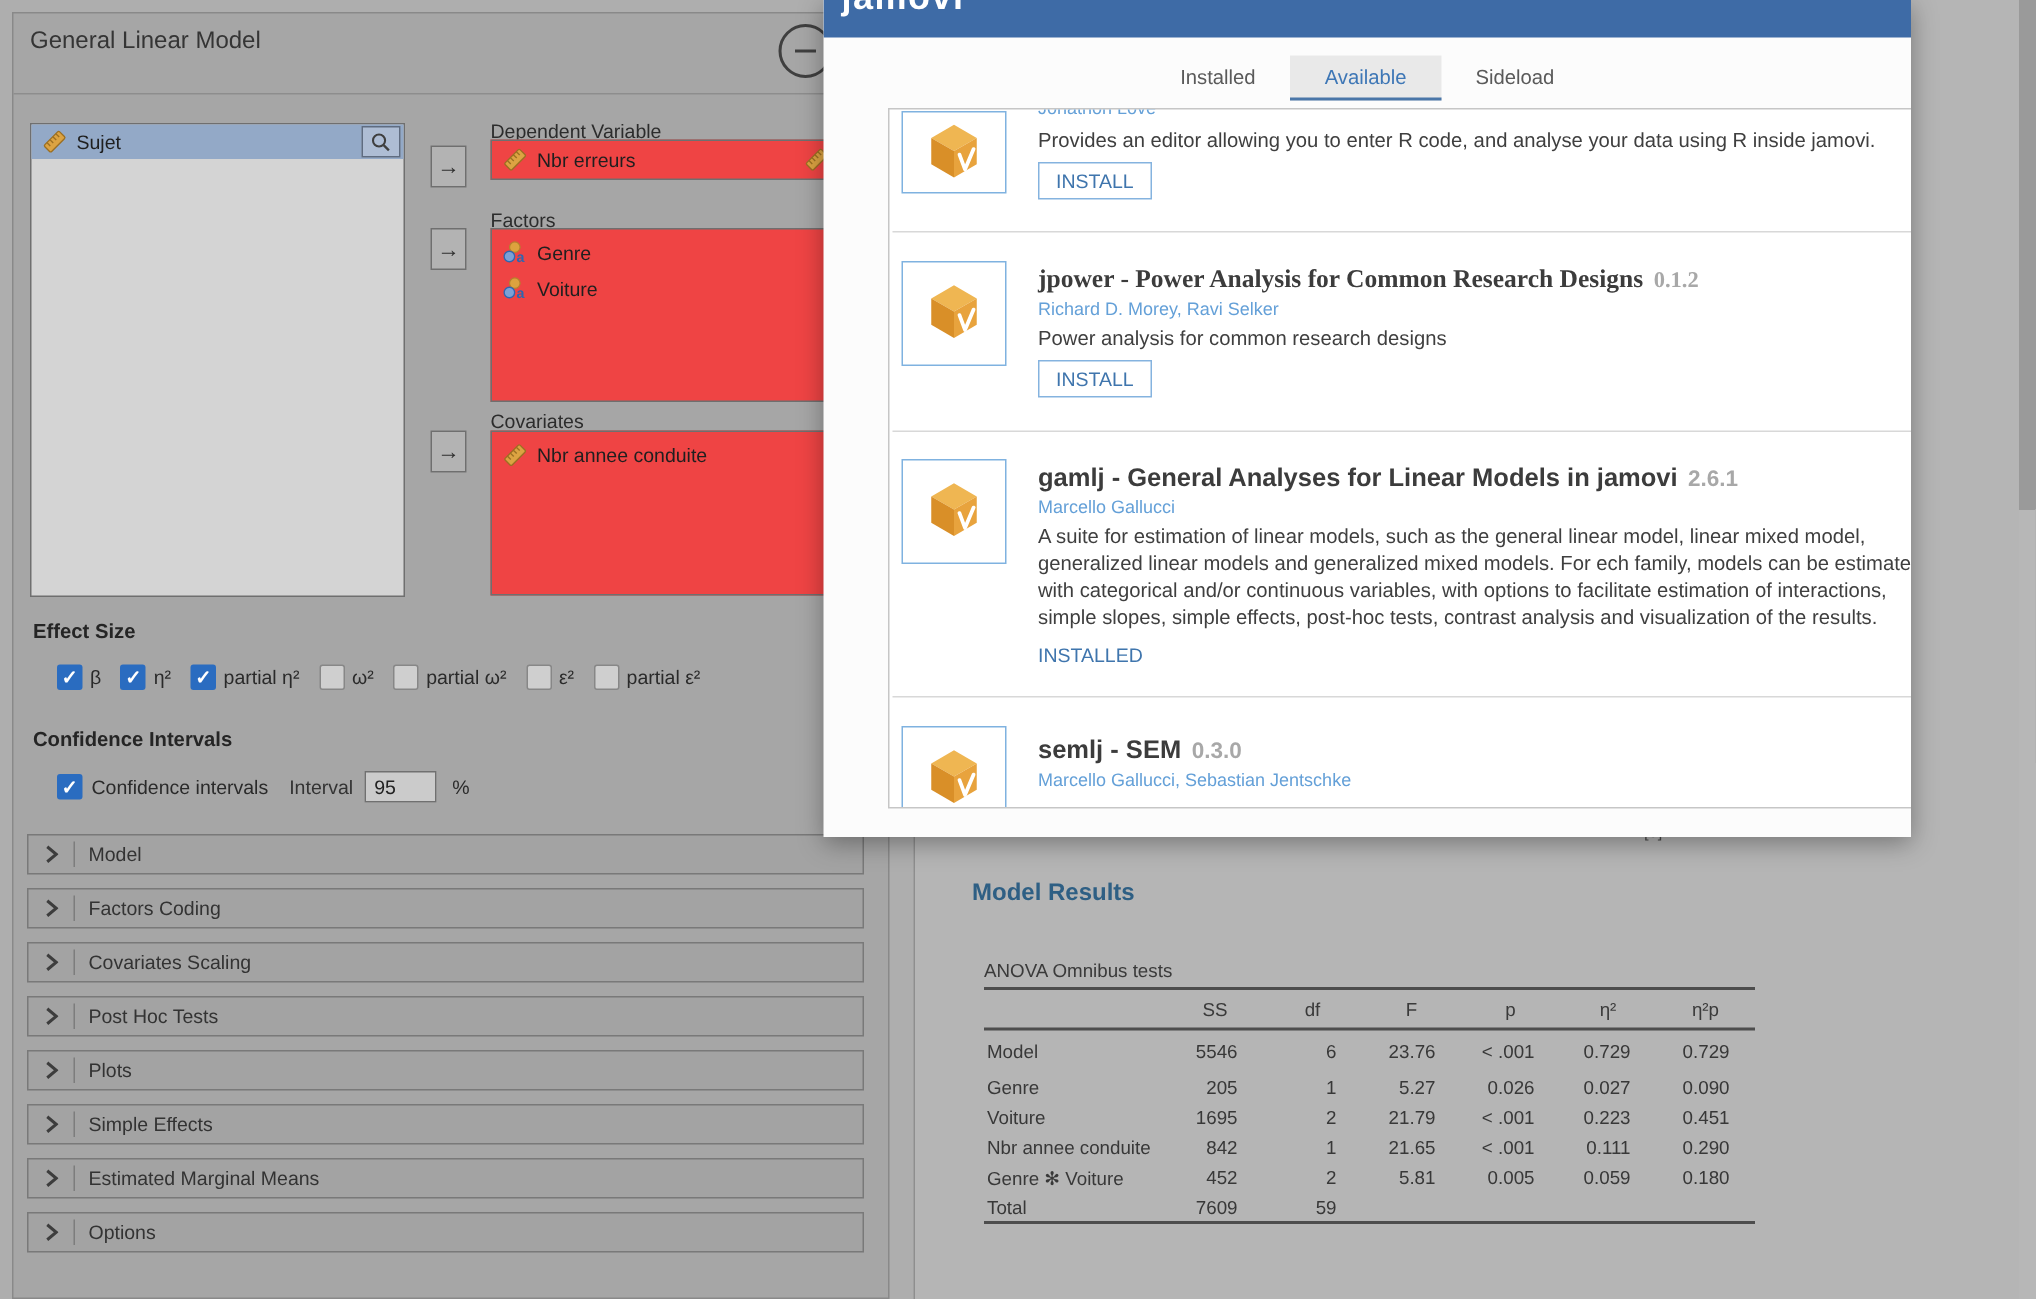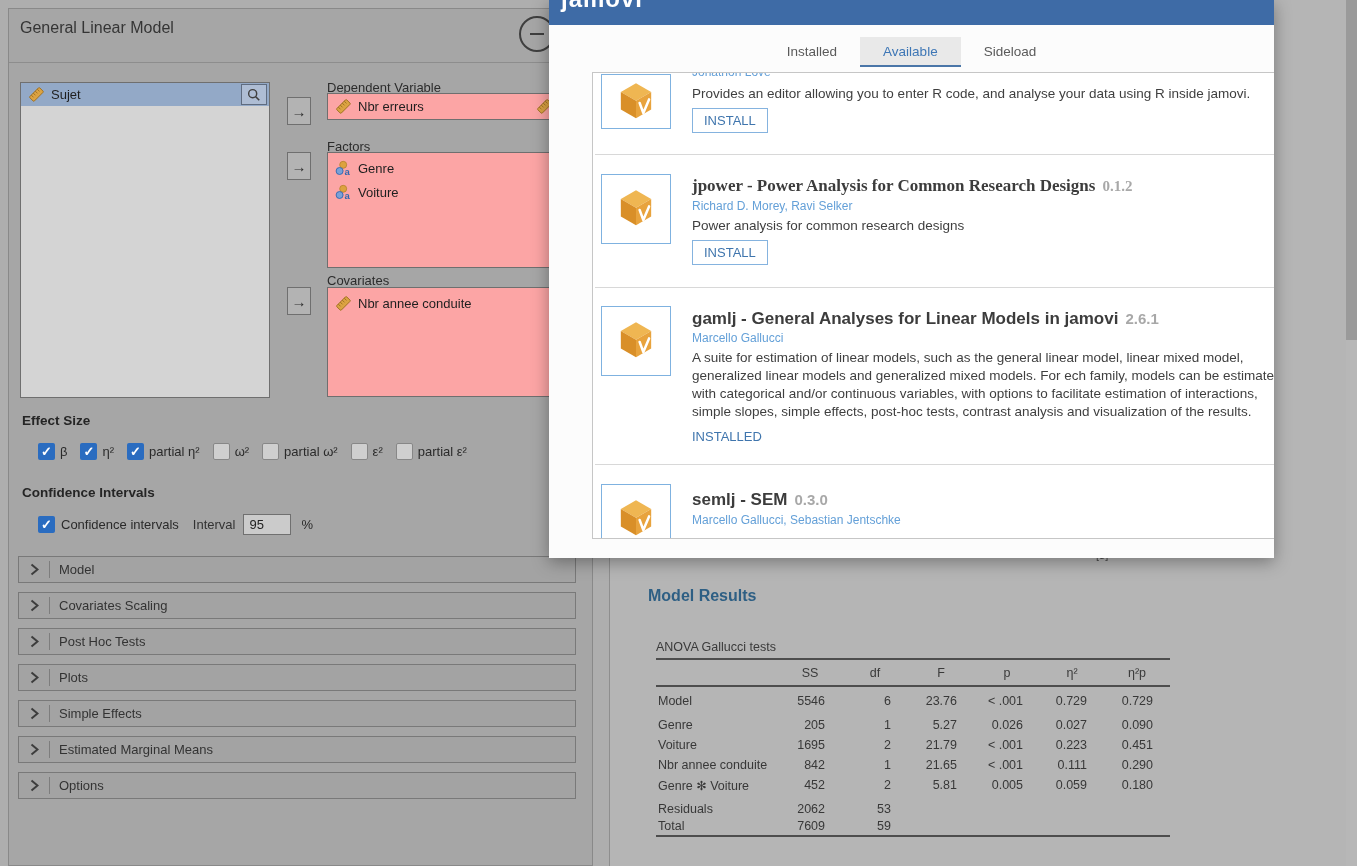--- a/index.html
+++ b/index.html
@@ -26,21 +26,21 @@
   .var-row { display:flex; align-items:center; height:23px; padding-left:7px; gap:6px;
     font-size:13px; color:#1f1f1f; position:relative; }
   .var-row.selected { background:#93a9c7; }
   .search-btn { position:absolute; right:2px; top:1px; width:26px; height:21px;
     background:#aebdd4; border:1px solid #5f6c80; display:flex; align-items:center; justify-content:center; }
 
   .xfer-btn { left:287px; width:24px; height:28px; background:#b3b3b3; border:1px solid #6f6f6f;
     display:flex; align-items:center; justify-content:center; font-size:15px; color:#2e2e2e; }
 
   .field-label { left:327px; font-size:13px; color:#2c2c2c; }
-  .field-box { left:327px; width:256px; background:#fca5a5; border:1px solid #6f6f6f; }
+  .field-box { left:327px; width:256px; background:#ef4444; border:1px solid #6f6f6f; }
   .field-box .var-row { height:24px; }
 
   .bold-label { font-size:13.5px; font-weight:bold; color:#252525; }
 
   .es-row { left:38px; top:443px; display:flex; align-items:center; gap:13px; }
   .es-item { display:flex; align-items:center; gap:5px; font-size:13px; color:#2a2a2a; }
   .cb { width:17px; height:17px; border-radius:2px; flex:none; }
   .cb.checked { background:#2a6cc0; color:#fff; text-align:center; font-size:13px;
     line-height:17px; font-weight:bold; }
   .cb.unchecked { background:#cfcfcf; border:1px solid #878787; }
@@ -269,20 +269,29 @@
       <span class="sdiv"></span>
     <span class="slabel">Model</span>
     </div>
     <div class="section">
       <span class="chev">
         <svg width="9" height="13" viewBox="0 0 9 13">
   <polyline points="1.5,1.5 7.5,6.5 1.5,11.5" fill="none" stroke="#3d3d3d" stroke-width="2"></polyline>
         </svg>
       </span>
       <span class="sdiv"></span>
+    <span class="slabel">Factors Coding</span>
+    </div>
+    <div class="section">
+      <span class="chev">
+        <svg width="9" height="13" viewBox="0 0 9 13">
+  <polyline points="1.5,1.5 7.5,6.5 1.5,11.5" fill="none" stroke="#3d3d3d" stroke-width="2"></polyline>
+        </svg>
+      </span>
+      <span class="sdiv"></span>
     <span class="slabel">Covariates Scaling</span>
     </div>
     <div class="section">
       <span class="chev">
         <svg width="9" height="13" viewBox="0 0 9 13">
   <polyline points="1.5,1.5 7.5,6.5 1.5,11.5" fill="none" stroke="#3d3d3d" stroke-width="2"></polyline>
         </svg>
       </span>
       <span class="sdiv"></span>
     <span class="slabel">Post Hoc Tests</span>
@@ -321,21 +330,21 @@
         </svg>
       </span>
       <span class="sdiv"></span>
     <span class="slabel">Options</span>
     </div>
   </div>
 
 <div class="abs results-panel"></div>
 <div class="abs frag">[3]</div>
 <div class="abs results-heading">Model Results</div>
-<div class="abs anova-title">ANOVA Gallucci tests</div>
+<div class="abs anova-title">ANOVA Omnibus tests</div>
 <table class="anova" id="anova">
     <colgroup>
       <col style="width:122px">
       <col style="width:64px">
       <col style="width:66px">
       <col style="width:66px">
       <col style="width:66px">
       <col style="width:64px">
       <col style="width:66px">
     </colgroup>
@@ -389,29 +398,20 @@
       </tr>
       <tr class="row-4">
         <td class="rlabel">Genre ✻ Voiture</td>
         <td class="num">452</td>
         <td class="num">2</td>
         <td class="num">5.81</td>
         <td class="num">0.005</td>
         <td class="num">0.059</td>
         <td class="num">0.180</td>
       </tr>
-      <tr class="row-5">
-        <td class="rlabel">Residuals</td>
-        <td class="num">2062</td>
-        <td class="num">53</td>
-        <td class="num"></td>
-        <td class="num"></td>
-        <td class="num"></td>
-        <td class="num"></td>
-      </tr>
       <tr class="row-6">
         <td class="rlabel">Total</td>
         <td class="num">7609</td>
         <td class="num">59</td>
         <td class="num"></td>
         <td class="num"></td>
         <td class="num"></td>
         <td class="num"></td>
       </tr>
     </tbody>

